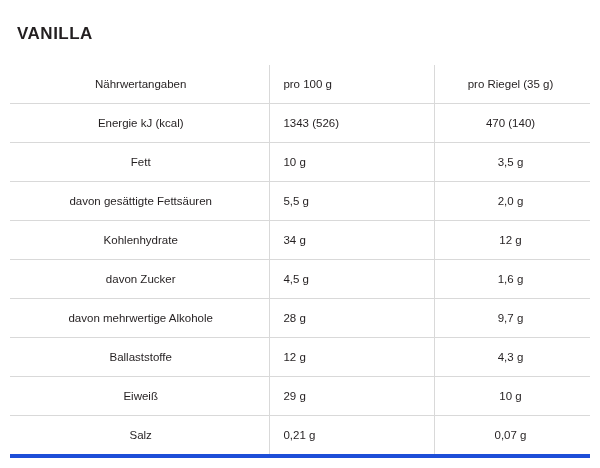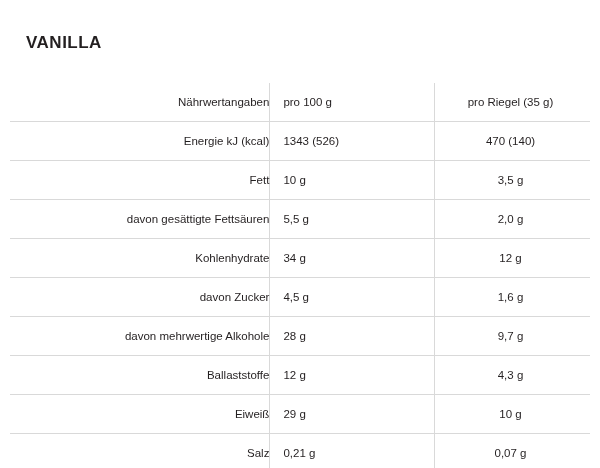--- a/index.html
+++ b/index.html
@@ -20,21 +20,21 @@
     height: 468px;
     box-sizing: border-box;
     padding: 0 10px;
   }
   .title {
     font-size: 17px;
     font-weight: bold;
     letter-spacing: 0.5px;
     color: #231f20;
     padding: 18px 0 14px 0;
-    margin: 16px;
+    margin: 7px;
     line-height: 1.1;
   }
   table.nutrition {
     width: 100%;
     border-collapse: collapse;
     table-layout: fixed;
     font-size: 11.5px;
   }
   table.nutrition tr {
     border-top: 1px solid #d9d9d9;
@@ -44,21 +44,21 @@
   }
   table.nutrition td, table.nutrition th {
     padding: 13px 0 13px 0;
     font-weight: normal;
     vertical-align: middle;
     color: #231f20;
     white-space: nowrap;
   }
   .col-label {
     width: 46%;
-    text-align: right;
+    text-align: center;
     padding-left: 2px !important;
   }
   .col-mid {
     width: 27%;
     text-align: left;
     border-left: 1px solid #d9d9d9;
     padding-left: 13px !important;
   }
   .col-right {
     width: 27%;

